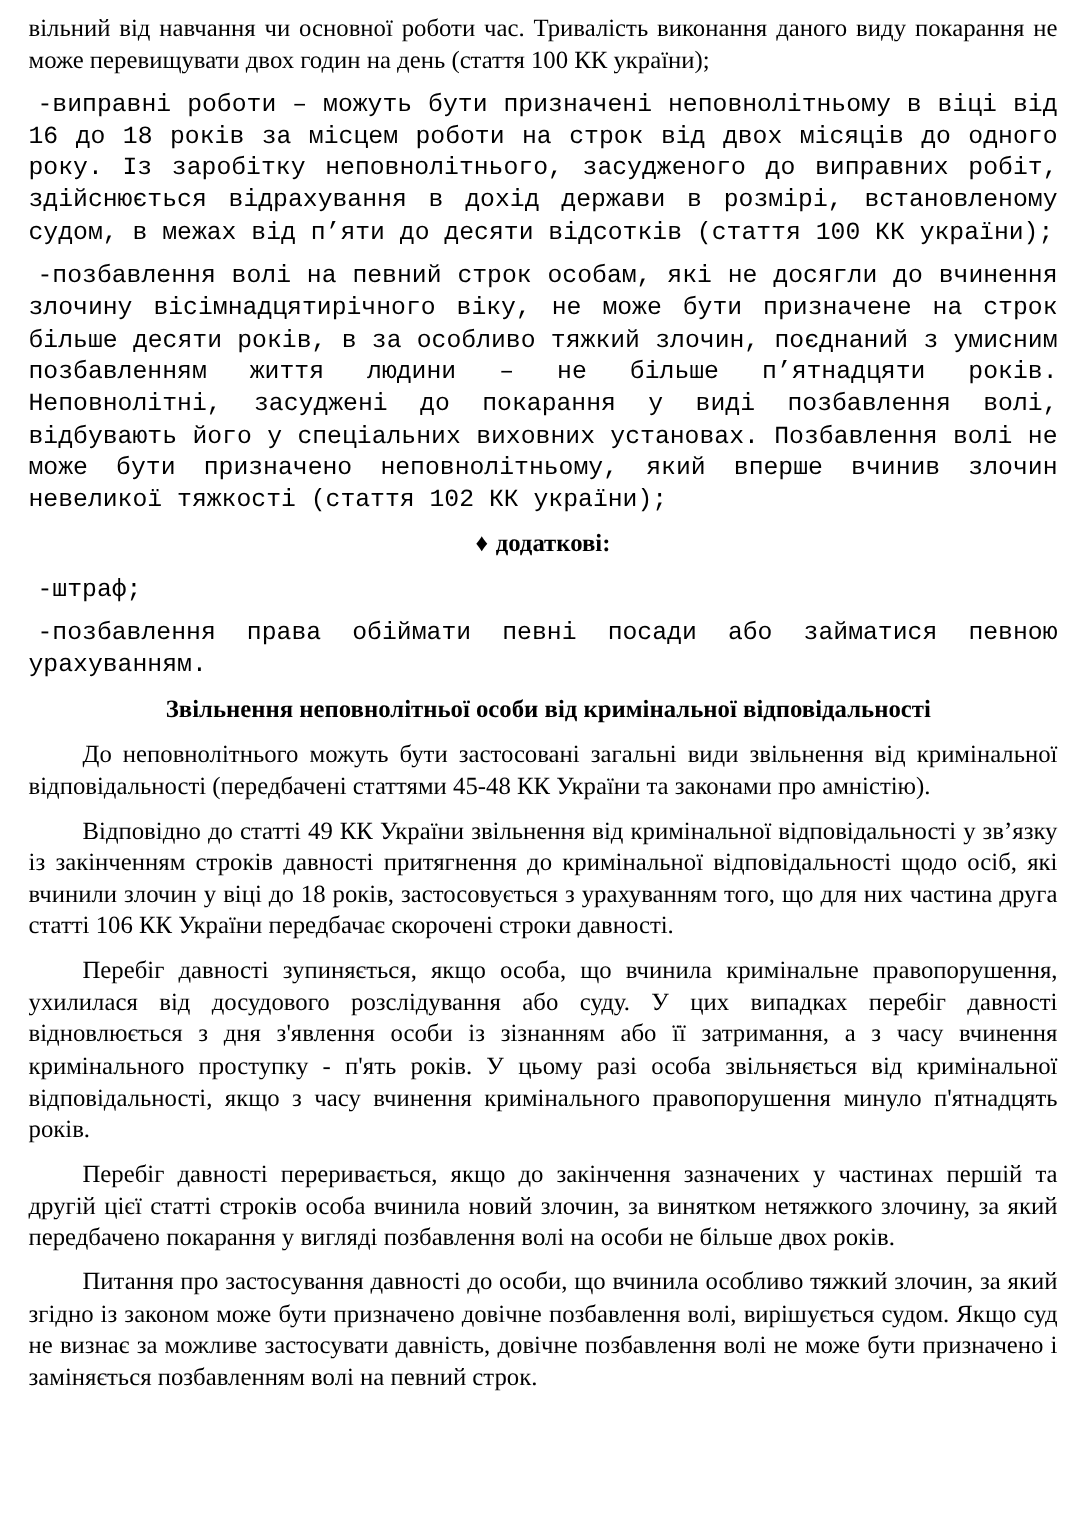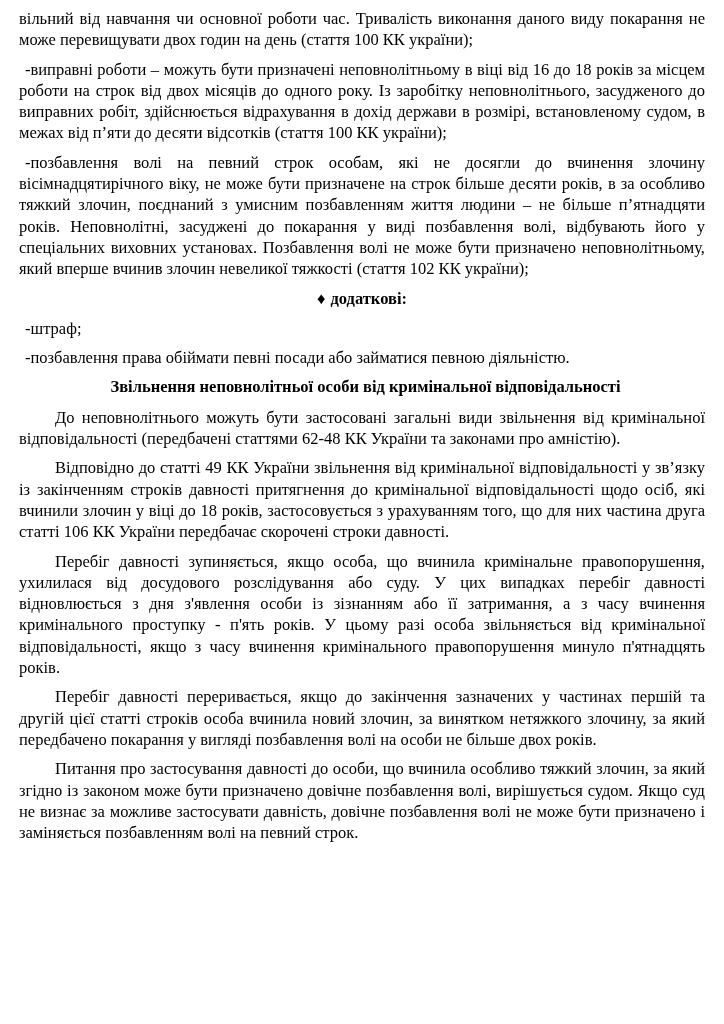--- a/index.html
+++ b/index.html
@@ -17,21 +17,21 @@
     color: #000000;
     font-family: "Liberation Serif", "DejaVu Serif", serif;
     font-size: 16.5px;
     line-height: 21.3px;
   }
   .page p {
     margin: 0 0 8px 0;
     text-align: justify;
   }
   p.plain { text-indent: 0; }
-  p.list { text-indent: 6px; }
+  p.list { text-indent: 6px; font-family: Liberation Mono, monospace; }
   p.indent { text-indent: 36px; }
   p.heading {
     font-weight: 700;
     text-indent: 7px;
     text-align: center;
     margin-bottom: 9px;
   }
   p.extras {
     font-weight: 700;
     text-align: center;
@@ -41,20 +41,20 @@
 </style>
 </head>
 <body>
 
 <div class="page">
     <p class="plain">вільний від навчання чи основної роботи час. Тривалість виконання даного виду покарання не може перевищувати двох годин на день (стаття 100 КК україни);</p>
     <p class="list">-виправні роботи – можуть бути призначені неповнолітньому в віці від 16 до 18 років за місцем роботи на строк від двох місяців до одного року. Із заробітку неповнолітнього, засудженого до виправних робіт, здійснюється відрахування в дохід держави в розмірі, встановленому судом, в межах від п’яти до десяти відсотків (стаття 100 КК україни);</p>
     <p class="list">-позбавлення волі на певний строк особам, які не досягли до вчинення злочину вісімнадцятирічного віку, не може бути призначене на строк більше десяти років, в за особливо тяжкий злочин, поєднаний з умисним позбавленням життя людини – не більше п’ятнадцяти років. Неповнолітні, засуджені до покарання у виді позбавлення волі, відбувають його у спеціальних виховних установах. Позбавлення волі не може бути призначено неповнолітньому, який вперше вчинив злочин невеликої тяжкості (стаття 102 КК україни);</p>
     <p class="extras"><span class="bullet">♦</span><span>додаткові:</span></p>
     <p class="list">-штраф;</p>
-    <p class="list">-позбавлення права обіймати певні посади або займатися певною діяльністю.</p>
+    <p class="list">-позбавлення права обіймати певні посади або займатися певною урахуванням.</p>
     <p class="heading">Звільнення неповнолітньої особи від кримінальної відповідальності</p>
-    <p class="indent">До неповнолітнього можуть бути застосовані загальні види звільнення від кримінальної відповідальності (передбачені статтями 62-48 КК України та законами про амністію).</p>
+    <p class="indent">До неповнолітнього можуть бути застосовані загальні види звільнення від кримінальної відповідальності (передбачені статтями 45-48 КК України та законами про амністію).</p>
     <p class="indent">Відповідно до статті 49 КК України звільнення від кримінальної відповідальності у зв’язку із закінченням строків давності притягнення до кримінальної відповідальності щодо осіб, які вчинили злочин у віці до 18 років, застосовується з урахуванням того, що для них частина друга статті 106 КК України передбачає скорочені строки давності.</p>
     <p class="indent">Перебіг давності зупиняється, якщо особа, що вчинила кримінальне правопорушення, ухилилася від досудового розслідування або суду. У цих випадках перебіг давності відновлюється з дня з'явлення особи із зізнанням або її затримання, а з часу вчинення кримінального проступку - п'ять років. У цьому разі особа звільняється від кримінальної відповідальності, якщо з часу вчинення кримінального правопорушення минуло п'ятнадцять років.</p>
     <p class="indent">Перебіг давності переривається, якщо до закінчення зазначених у частинах першій та другій цієї статті строків особа вчинила новий злочин, за винятком нетяжкого злочину, за який передбачено покарання у вигляді позбавлення волі на особи не більше двох років.</p>
     <p class="indent">Питання про застосування давності до особи, що вчинила особливо тяжкий злочин, за який згідно із законом може бути призначено довічне позбавлення волі, вирішується судом. Якщо суд не визнає за можливе застосувати давність, довічне позбавлення волі не може бути призначено і заміняється позбавленням волі на певний строк.</p>
   </div>
 
 </body></html>

